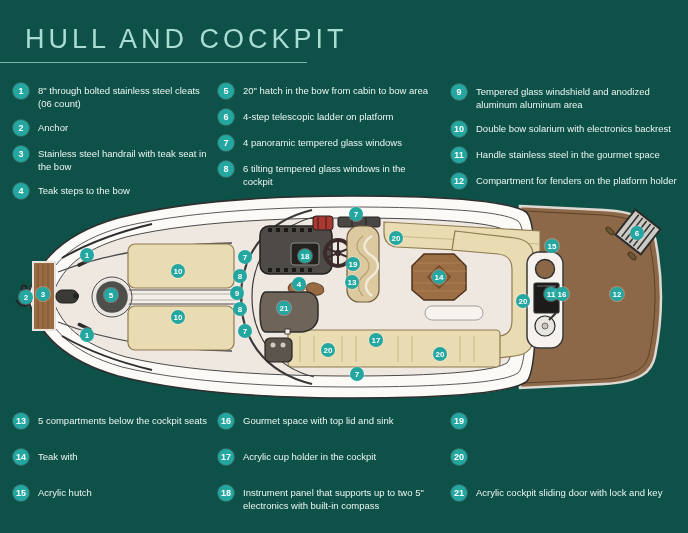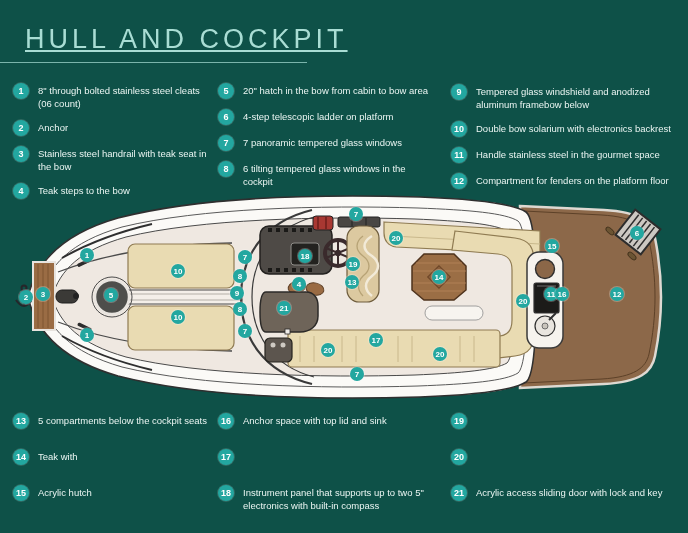--- a/index.html
+++ b/index.html
@@ -6,21 +6,21 @@
     --background:#0e5148; --accent-teal:#23a7a0; --title:#a9ddd4; --text:#eaf5f2;
     --hull-white:#fbfaf7; --deck-cream:#efe8e1; --cushion-tan:#e9dbb2;
     --teak-wood:#9a6c44; --platform-brown:#8c6849; --console-gray:#4e4a46;
   }
   html,body{margin:0;padding:0;}
   body{width:688px;height:533px;background:var(--background);
        font-family:"Liberation Sans",sans-serif;overflow:hidden;position:relative;}
   .canvas{position:absolute;inset:0;width:688px;height:533px;}
 
   .title{position:absolute;left:25px;top:24px;margin:0;font-size:27px;font-weight:400;
-         letter-spacing:4px;color:var(--title);text-decoration:underline;}
+         letter-spacing:4px;color:var(--title);}
   .title-rule{position:absolute;left:0;top:62px;width:307px;height:0;
               border-top:1.5px solid rgba(160,215,205,.75);}
 
   .legend-col{position:absolute;display:flex;flex-direction:column;}
   .legend-row{display:flex;align-items:flex-start;margin-bottom:10px;}
   .legend-row.tall{min-height:26px;}
   .badge{flex:0 0 16px;width:16px;height:16px;border-radius:50%;background:var(--accent-teal);
          color:#fff;font-size:9px;font-weight:bold;display:flex;align-items:center;
          justify-content:center;margin-right:9px;box-shadow:0 0 0 1px rgba(255,255,255,.15);}
   .legend-text{color:var(--text);font-size:9.5px;line-height:1.32;padding-top:2px;}
@@ -69,82 +69,83 @@
       <div class="legend-row">
         <span class="badge">5</span>
         <span class="legend-text">20" hatch in the bow from cabin to bow area</span>
       </div>
       <div class="legend-row">
         <span class="badge">6</span>
         <span class="legend-text">4-step telescopic ladder on platform</span>
       </div>
       <div class="legend-row">
         <span class="badge">7</span>
-        <span class="legend-text">7 panoramic tempered glass windows</span>
+        <span class="legend-text">4 panoramic tempered glass windows</span>
       </div>
       <div class="legend-row">
         <span class="badge">8</span>
         <span class="legend-text">6 tilting tempered glass windows in the cockpit</span>
       </div>
     </div>
   <div id="col-t2" class="legend-col">
       <div class="legend-row">
         <span class="badge">9</span>
-        <span class="legend-text">Tempered glass windshield and anodized aluminum framebow below</span>
+        <span class="legend-text">Tempered glass windshield and anodized aluminum aluminum area</span>
       </div>
       <div class="legend-row">
         <span class="badge">10</span>
         <span class="legend-text">Double bow solarium with electronics backrest</span>
       </div>
       <div class="legend-row">
         <span class="badge">11</span>
         <span class="legend-text">Handle stainless steel in the gourmet space</span>
       </div>
       <div class="legend-row">
         <span class="badge">12</span>
-        <span class="legend-text">Compartment for fenders on the platform floor</span>
+        <span class="legend-text">Compartment for fenders on the platform holder</span>
       </div>
     </div>
   <div id="col-b0" class="legend-col">
       <div class="legend-row tall">
         <span class="badge">13</span>
         <span class="legend-text">5 compartments below the cockpit seats</span>
       </div>
       <div class="legend-row tall">
         <span class="badge">14</span>
         <span class="legend-text">Teak with</span>
       </div>
       <div class="legend-row tall">
         <span class="badge">15</span>
         <span class="legend-text">Acrylic hutch</span>
       </div>
     </div>
   <div id="col-b1" class="legend-col">
       <div class="legend-row tall">
         <span class="badge">16</span>
-        <span class="legend-text">Anchor space with top lid and sink</span>
+        <span class="legend-text">Gourmet space with top lid and sink</span>
       </div>
       <div class="legend-row tall">
         <span class="badge">17</span>
+        <span class="legend-text">Acrylic cup holder in the cockpit</span>
       </div>
       <div class="legend-row tall">
         <span class="badge">18</span>
         <span class="legend-text">Instrument panel that supports up to two 5" electronics with built-in compass</span>
       </div>
     </div>
   <div id="col-b2" class="legend-col">
       <div class="legend-row tall">
         <span class="badge">19</span>
       </div>
       <div class="legend-row tall">
         <span class="badge">20</span>
       </div>
       <div class="legend-row tall">
         <span class="badge">21</span>
-        <span class="legend-text">Acrylic access sliding door with lock and key</span>
+        <span class="legend-text">Acrylic cockpit sliding door with lock and key</span>
       </div>
     </div>
 
   <div class="diagram">
     <svg width="688" height="210" viewBox="0 195 688 210">
 
       <g>
         <path d="M520,206 L604,210 C640,212 652,222 655,238 C659,258 661,277 661,297
                  C661,317 659,336 655,356 C652,372 640,382 604,384 L520,388 Z" fill="#8c6849" stroke="#ded9d2" stroke-width="2.5"></path>
         <path d="M524,211 L602,215 C634,217 646,226 649,240 C653,259 655,278 655,297

